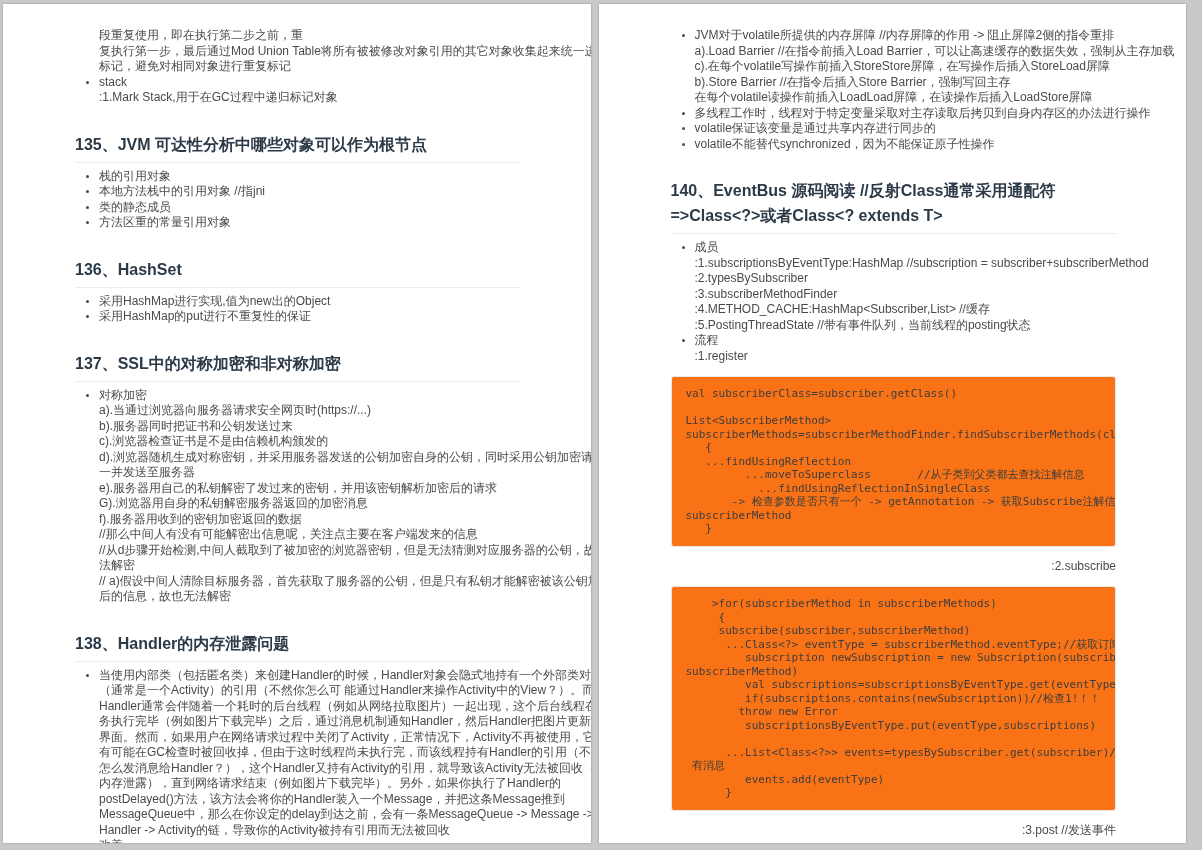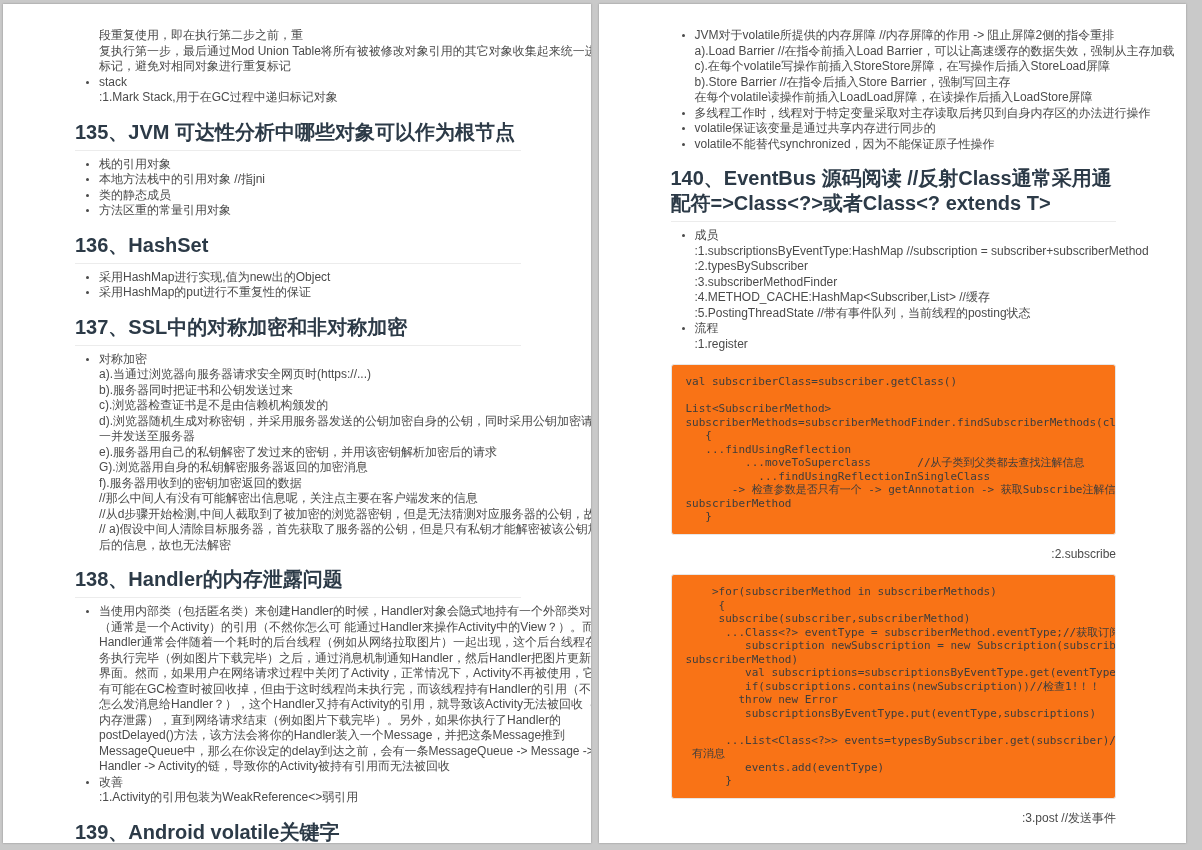--- a/index.html
+++ b/index.html
@@ -32,23 +32,23 @@
   .ln{white-space:nowrap;}
   .para{margin:0 0 0 24px;}
   ul.list{
     margin:0;
     padding:0 0 0 24px;
     list-style:disc outside;
   }
   ul.list li{margin:0;padding:0;}
   ul.list li::marker{color:#4a4a4a;font-size:10px;}
   h2.h{
-    margin:14px 0 6px 0;
+    margin:26px 0 6px 0;
     padding:0 0 5px 0;
-    font-size:20px;
+    font-size:16px;
     line-height:25px;
     font-weight:bold;
     color:#2c3a47;
     border-bottom:1px solid #ececec;
     white-space:normal;
   }
   pre.code{
     margin:12px 0;
     padding:10px 14px;
     background:#f97316;
@@ -110,20 +110,21 @@
             <div class="ln">a).当通过浏览器向服务器请求安全网页时(https://...)</div>
             <div class="ln">b).服务器同时把证书和公钥发送过来</div>
             <div class="ln">c).浏览器检查证书是不是由信赖机构颁发的</div>
             <div class="ln">d).浏览器随机生成对称密钥，并采用服务器发送的公钥加密自身的公钥，同时采用公钥加密请求，</div>
             <div class="ln">一并发送至服务器</div>
             <div class="ln">e).服务器用自己的私钥解密了发过来的密钥，并用该密钥解析加密后的请求</div>
             <div class="ln">G).浏览器用自身的私钥解密服务器返回的加密消息</div>
             <div class="ln">f).服务器用收到的密钥加密返回的数据</div>
             <div class="ln">//那么中间人有没有可能解密出信息呢，关注点主要在客户端发来的信息</div>
             <div class="ln">//从d步骤开始检测,中间人截取到了被加密的浏览器密钥，但是无法猜测对应服务器的公钥，故无</div>
+            <div class="ln">法解密</div>
             <div class="ln">// a)假设中间人清除目标服务器，首先获取了服务器的公钥，但是只有私钥才能解密被该公钥加密</div>
             <div class="ln">后的信息，故也无法解密</div>
           </li>
         </ul>
         <h2 class="h">138、Handler的内存泄露问题</h2>
         <ul class="list">
           <li>
             <div class="ln">当使用内部类（包括匿名类）来创建Handler的时候，Handler对象会隐式地持有一个外部类对象</div>
             <div class="ln">（通常是一个Activity）的引用（不然你怎么可 能通过Handler来操作Activity中的View？）。而</div>
             <div class="ln">Handler通常会伴随着一个耗时的后台线程（例如从网络拉取图片）一起出现，这个后台线程在任</div>

